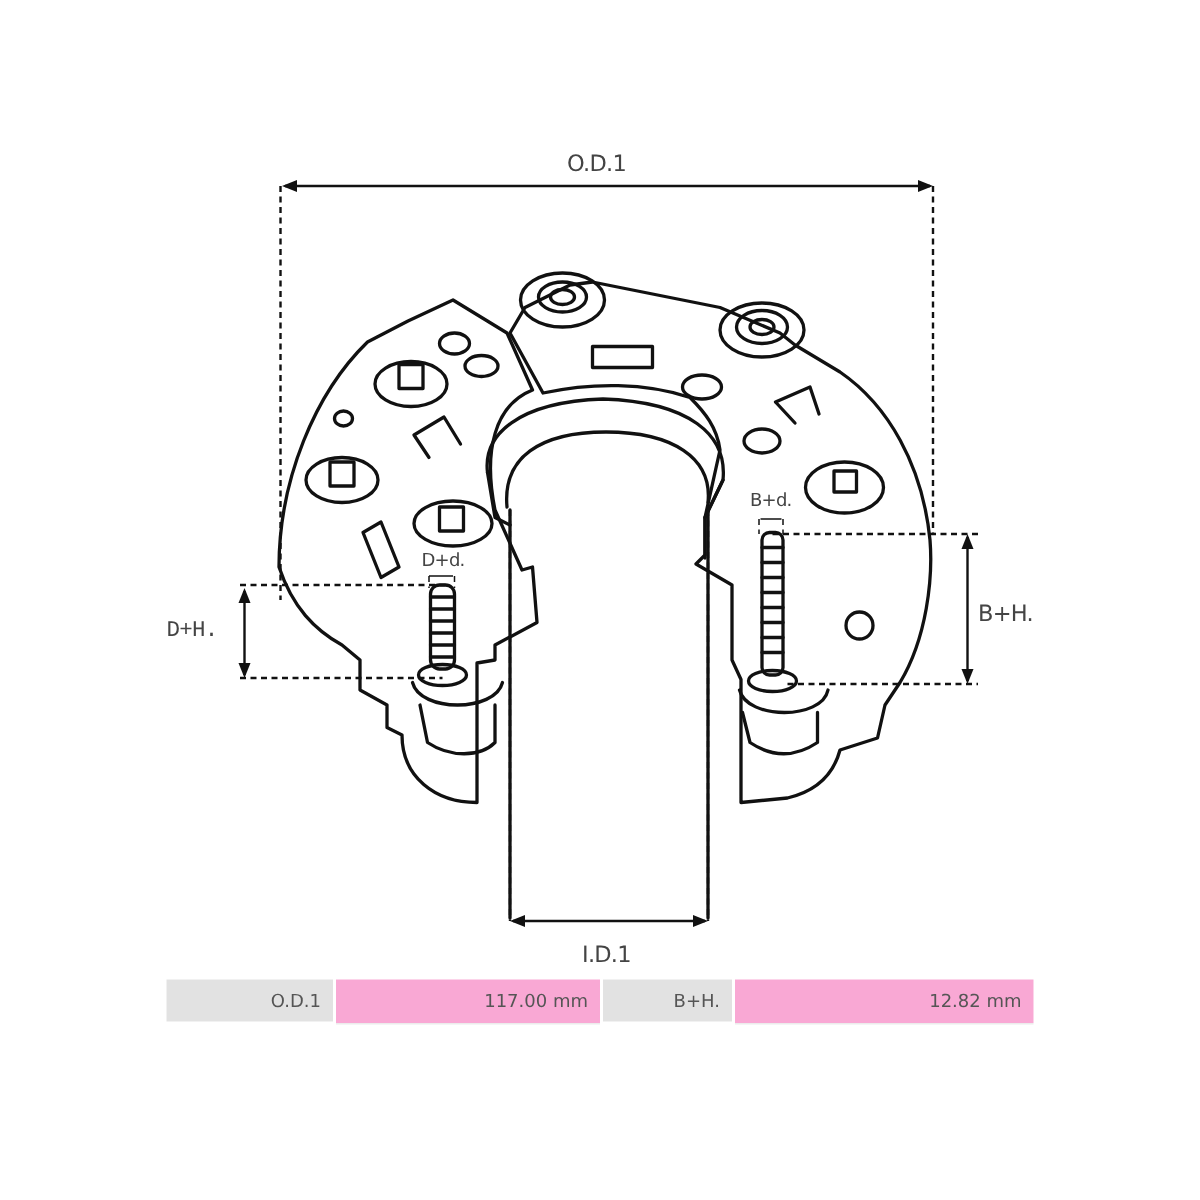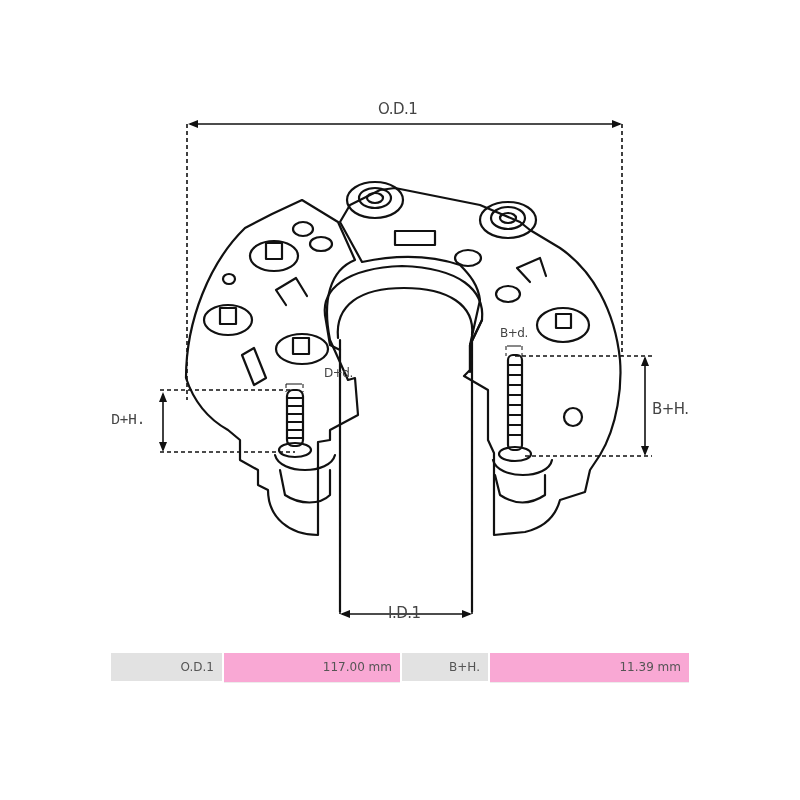--- a/index.html
+++ b/index.html
@@ -96,28 +96,28 @@
     <line x1="515" y1="356" x2="652" y2="356"></line>
     <line x1="525" y1="456" x2="652" y2="456"></line>
     <line x1="506" y1="346" x2="506" y2="356" stroke-width="1"></line>
     <line x1="522" y1="346" x2="522" y2="356" stroke-width="1"></line>
     <line x1="286" y1="384" x2="286" y2="392" stroke-width="1"></line>
     <line x1="303" y1="384" x2="303" y2="392" stroke-width="1"></line>
   </g>
 </svg>
 
 <div class="dimlabel" style="left:378px;top:100px;">O.D.1</div>
-<div class="dimlabel" style="left:388px;top:604px;">I.D.1</div>
+<div class="dimlabel" style="left:388px;top:627px;">I.D.1</div>
 <div class="dimlabel" style="left:111px;top:412px;font-family:Liberation Mono, monospace;">D+H.</div>
-<div class="dimlabel small" style="left:281px;top:366px;margin-left:43px;">D+d.</div>
+<div class="dimlabel small" style="left:281px;top:366px;">D+d.</div>
 <div class="dimlabel" style="left:652px;top:400px;">B+H.</div>
 <div class="dimlabel small" style="left:500px;top:326px;">B+d.</div>
 
 <table id="spec-table">
   <tbody>
       <tr>
     <td class="lbl" style="width:95px;">O.D.1</td>
     <td class="val" style="width:160px;">117.00 mm</td>
     <td class="lbl" style="width:70px;">B+H.</td>
-    <td class="val">11.39 mm</td>
+    <td class="val">12.82 mm</td>
   </tr>
 </tbody>
   </table>
 
 </body></html>

